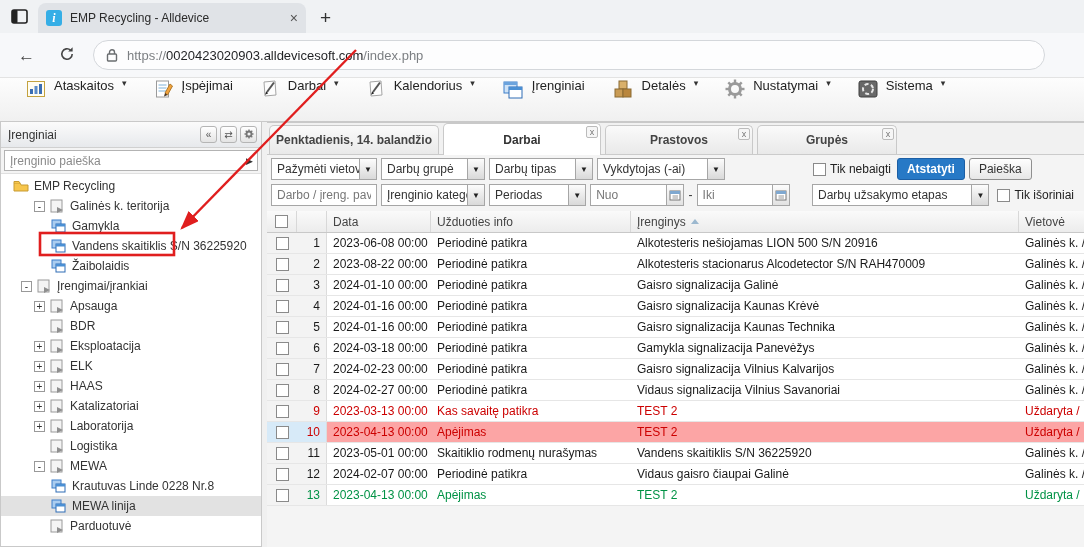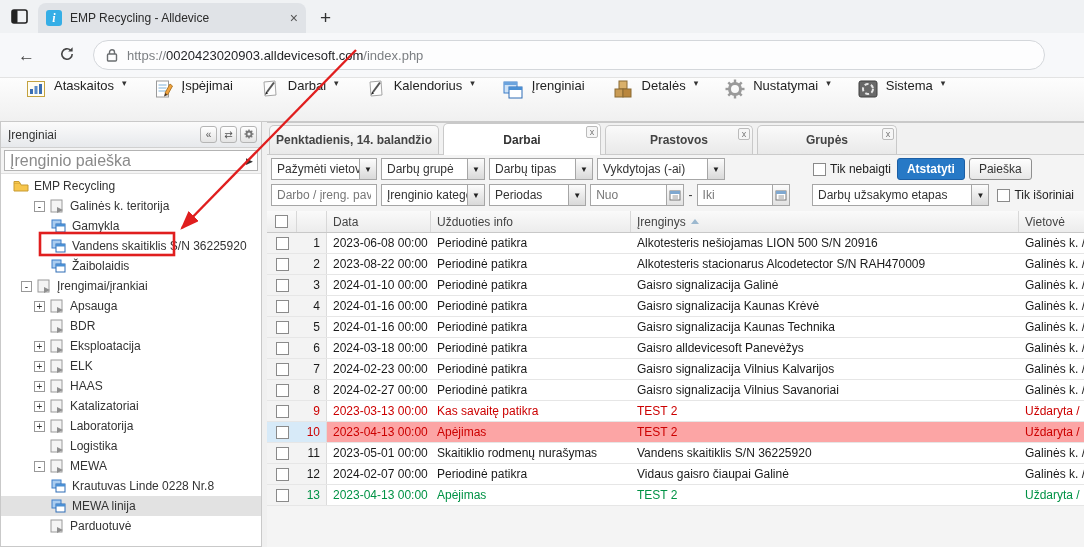--- a/index.html
+++ b/index.html
@@ -36,21 +36,21 @@
   .content { position:absolute; left:0; top:122px; width:1084px; height:425px; display:flex; background:#f0f0f0; }
 
   
   .sidebar { width:262px; height:100%; background:#fff; border:1px solid #c9c9c9; border-top:none; display:flex; flex-direction:column; }
   .side-hd { height:26px; background:linear-gradient(#fbfbfb,#e7e9ec); border-bottom:1px solid #d0d0d0;
     display:flex; align-items:center; padding:0 4px 0 7px; }
   .side-title { font-size:12px; color:#333; flex:1; }
   .hbtn { width:17px; height:17px; border:1px solid #b5b5b5; background:linear-gradient(#fff,#e4e4e4);
     border-radius:3px; margin-left:3px; font-size:10px; color:#555; text-align:center; line-height:15px; }
   .side-search { height:26px; padding:2px 3px; background:#f4f4f4; border-bottom:1px solid #e0e0e0; position:relative; }
-  .side-search input { width:100%; height:21px; border:1px solid #b3b3b3; font-size:16px; padding:0 6px 0 5px;
+  .side-search input { width:100%; height:21px; border:1px solid #b3b3b3; font-size:12px; padding:0 6px 0 5px;
     color:#333; font-family:inherit; }
   .side-search input::placeholder { color:#8a8a8a; }
   .search-go { position:absolute; right:8px; top:8px; font-size:9px; color:#333; }
   .tree { flex:1; overflow:hidden; padding-top:2px; background:#fff; }
   .tn { height:20px; display:flex; align-items:center; font-size:12px; color:#333; white-space:nowrap; }
   .tn.d0 { padding-left:12px; } .tn.d1 { padding-left:20px; }
   .tn.d2 { padding-left:33px; } .tn.d3 { padding-left:50px; }
   .ex { width:11px; height:11px; border:1px solid #999; background:#fff; margin-right:4px;
     font-size:10px; line-height:9px; text-align:center; color:#333; flex:none; }
   .ex.minus::before { content:"-"; } .ex.plus::before { content:"+"; }
@@ -552,41 +552,41 @@
         <div class="cell w-dev">Gaisro signalizacija Kaunas Technika</div>
         <div class="cell w-loc">Galinės k. / Į</div>
       </div>
       <div class="trow">
         <div class="cell w-cb">
             <span class="ckbx"></span>
           </div>
         <div class="cell w-num">6</div>
         <div class="cell w-date">2024-03-18 00:00</div>
         <div class="cell w-task">Periodinė patikra</div>
-        <div class="cell w-dev">Gaisro alldevicesoft Panevėžys</div>
+        <div class="cell w-dev">Gamykla signalizacija Panevėžys</div>
         <div class="cell w-loc">Galinės k. / Į</div>
       </div>
       <div class="trow">
         <div class="cell w-cb">
             <span class="ckbx"></span>
           </div>
         <div class="cell w-num">7</div>
         <div class="cell w-date">2024-02-23 00:00</div>
         <div class="cell w-task">Periodinė patikra</div>
         <div class="cell w-dev">Gaisro signalizacija Vilnius Kalvarijos</div>
         <div class="cell w-loc">Galinės k. / Į</div>
       </div>
       <div class="trow">
         <div class="cell w-cb">
             <span class="ckbx"></span>
           </div>
         <div class="cell w-num">8</div>
         <div class="cell w-date">2024-02-27 00:00</div>
         <div class="cell w-task">Periodinė patikra</div>
-        <div class="cell w-dev">Gaisro signalizacija Vilnius Savanoriai</div>
+        <div class="cell w-dev">Vidaus signalizacija Vilnius Savanoriai</div>
         <div class="cell w-loc">Galinės k. / Į</div>
       </div>
       <div class="trow st-red">
         <div class="cell w-cb">
             <span class="ckbx"></span>
           </div>
         <div class="cell w-num">9</div>
         <div class="cell w-date">2023-03-13 00:00</div>
         <div class="cell w-task">Kas savaitę patikra</div>
         <div class="cell w-dev">TEST 2</div>

